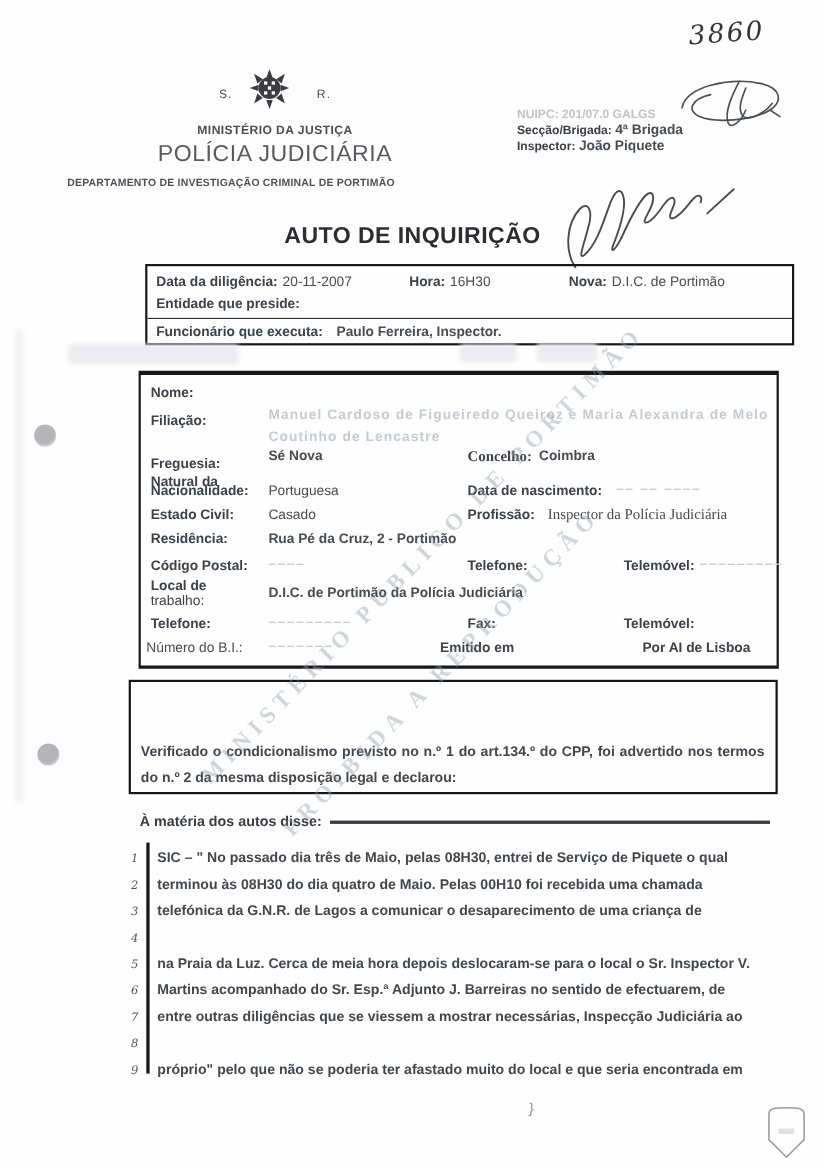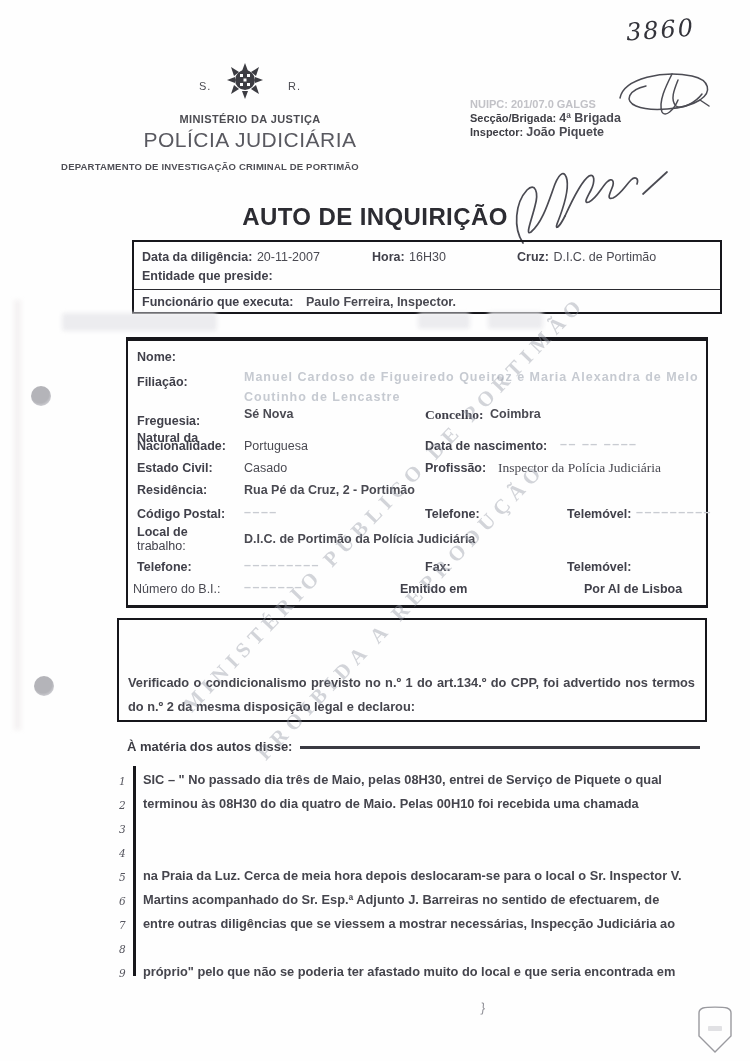--- a/index.html
+++ b/index.html
@@ -15,21 +15,21 @@
   .center{text-align:center;}
 
   
   .sigla{font-size:11px;color:#4c4c52;letter-spacing:1px;}
   .ministry{font-size:11px;color:#4c4c52;letter-spacing:.4px;font-weight:600;}
   .org{font-size:21px;color:#595960;letter-spacing:.5px;}
   .dept{font-size:9.5px;color:#4f4f56;font-weight:bold;letter-spacing:.2px;}
   .caseline{font-size:11px;font-weight:bold;color:#3d3d44;line-height:14px;}
   .nuipc{color:#c2c2c7;}
   .caseline .val{font-weight:600;}
-  .doc-title{font-size:24px;font-weight:bold;color:#2c2c32;letter-spacing:.4px;}
+  .doc-title{font-size:21px;font-weight:bold;color:#2c2c32;letter-spacing:.4px;}
 
   
   .hw{font-family:"DejaVu Serif",serif;font-style:italic;color:#34343b;}
   .hw-num{font-size:24px;transform:rotate(-4deg);letter-spacing:2px;}
 
   
   .box1{border:2.5px solid #17171c;background:transparent;}
   .tbl2{border:2px solid #17171c;border-top-width:4px;border-bottom-width:3px;}
   .advbox{border:2.5px solid #15151a;}
   .lbl{font-weight:bold;color:#40404a;font-size:12.5px;}
@@ -129,21 +129,21 @@
   <div class="abs box1" style="left:117px;top:240px;width:586px;height:70px;margin-left:15px;">
     <span class="abs nowrap" style="left:8px;top:5px;">
       <span class="lbl">Data da diligência:</span>
       <span class="val">20-11-2007</span>
     </span>
     <span class="abs nowrap" style="left:238px;top:5px;">
       <span class="lbl">Hora:</span>
       <span class="val">16H30</span>
     </span>
     <span class="abs nowrap" style="left:383px;top:5px;">
-      <span class="lbl">Cruz:</span>
+      <span class="lbl">Nova:</span>
       <span class="val">D.I.C. de Portimão</span>
     </span>
     <span class="abs lbl nowrap" style="left:8px;top:27px;">Entidade que preside:</span>
     <div class="abs" style="left:0;top:47px;width:586px;border-top:1.5px solid #2a2a30;"></div>
     <span class="abs nowrap" style="left:8px;top:50px;">
       <span class="lbl">Funcionário que executa:</span>
       <span class="val sb" style="margin-left:8px;">Paulo Ferreira, Inspector.</span>
     </span>
   </div>
 
@@ -213,20 +213,21 @@
   <div class="abs linenum" style="left:119px;top:823px;">3</div>
   <div class="abs linenum" style="left:119px;top:847px;">4</div>
   <div class="abs linenum" style="left:119px;top:871px;">5</div>
   <div class="abs linenum" style="left:119px;top:895px;">6</div>
   <div class="abs linenum" style="left:119px;top:919px;">7</div>
   <div class="abs linenum" style="left:119px;top:943px;">8</div>
   <div class="abs linenum" style="left:119px;top:967px;">9</div>
 
   <div class="abs depline" style="left:143px;top:772px;">SIC – " No passado dia três de Maio, pelas 08H30, entrei de Serviço de Piquete o qual</div>
   <div class="abs depline" style="left:143px;top:796px;">terminou às 08H30 do dia quatro de Maio. Pelas 00H10 foi recebida uma chamada</div>
+  <div class="abs depline" style="left:143px;top:820px;">telefónica da G.N.R. de Lagos a comunicar o desaparecimento de uma criança de</div>
   <div class="abs depline" style="left:143px;top:868px;">na Praia da Luz. Cerca de meia hora depois deslocaram-se para o local o Sr. Inspector V.</div>
   <div class="abs depline" style="left:143px;top:892px;">Martins acompanhado do Sr. Esp.ª Adjunto J. Barreiras no sentido de efectuarem, de</div>
   <div class="abs depline" style="left:143px;top:916px;">entre outras diligências que se viessem a mostrar necessárias, Inspecção Judiciária ao</div>
   <div class="abs depline" style="left:143px;top:964px;">próprio" pelo que não se poderia ter afastado muito do local e que seria encontrada em</div>
 
   <div class="abs wm" style="left:178px;top:700px;">MINISTÉRIO PÚBLICO DE PORTIMÃO</div>
   <div class="abs wm" style="left:252px;top:748px;">PROIBIDA A REPRODUÇÃO</div>
 
   <div class="abs hole" style="left:31px;top:386px;"></div>
   <div class="abs hole" style="left:34px;top:676px;"></div>

